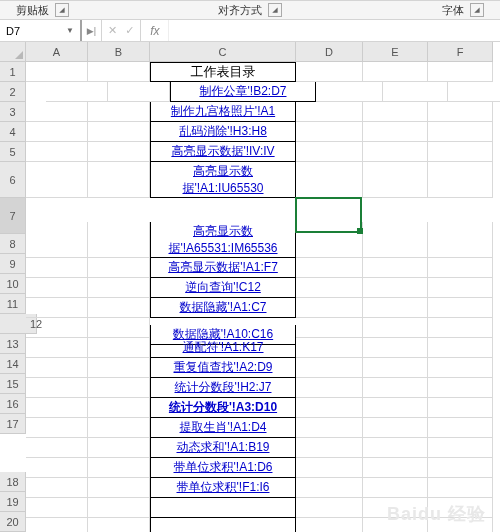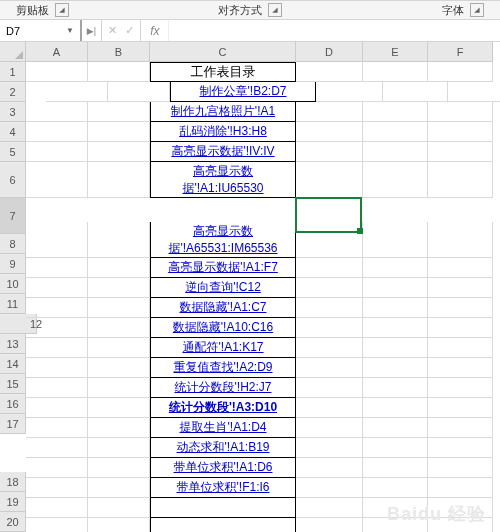--- a/index.html
+++ b/index.html
@@ -190,21 +190,21 @@
         <div class="cell" style="width: 62px; height: 20px;"></div>
         <div class="cell" style="width: 62px; height: 20px;"></div>
         <div class="cell c-col link" style="width: 146px; height: 20px;">数据隐藏'!A1:C7</div>
         <div class="cell" style="width: 67px; height: 20px;"></div>
         <div class="cell" style="width: 65px; height: 20px;"></div>
         <div class="cell" style="width: 65px; height: 20px;"></div>
       </div>
       <div class="row" style="height: 20px;">
         <div class="cell" style="width: 62px; height: 20px;"></div>
         <div class="cell" style="width: 62px; height: 20px;"></div>
-        <div class="cell c-col link" style="width: 146px; height: 20px;">数据隐藏'!A10:C16</div>
+        <div class="cell c-col link" style="width: 146px; height: 20px; margin-top: 7px;">数据隐藏'!A10:C16</div>
         <div class="cell" style="width: 67px; height: 20px;"></div>
         <div class="cell" style="width: 65px; height: 20px;"></div>
         <div class="cell" style="width: 65px; height: 20px;"></div>
       </div>
       <div class="row" style="height: 20px;">
         <div class="cell" style="width: 62px; height: 20px;"></div>
         <div class="cell" style="width: 62px; height: 20px;"></div>
         <div class="cell c-col link" style="width: 146px; height: 20px;">通配符'!A1:K17</div>
         <div class="cell" style="width: 67px; height: 20px;"></div>
         <div class="cell" style="width: 65px; height: 20px;"></div>

